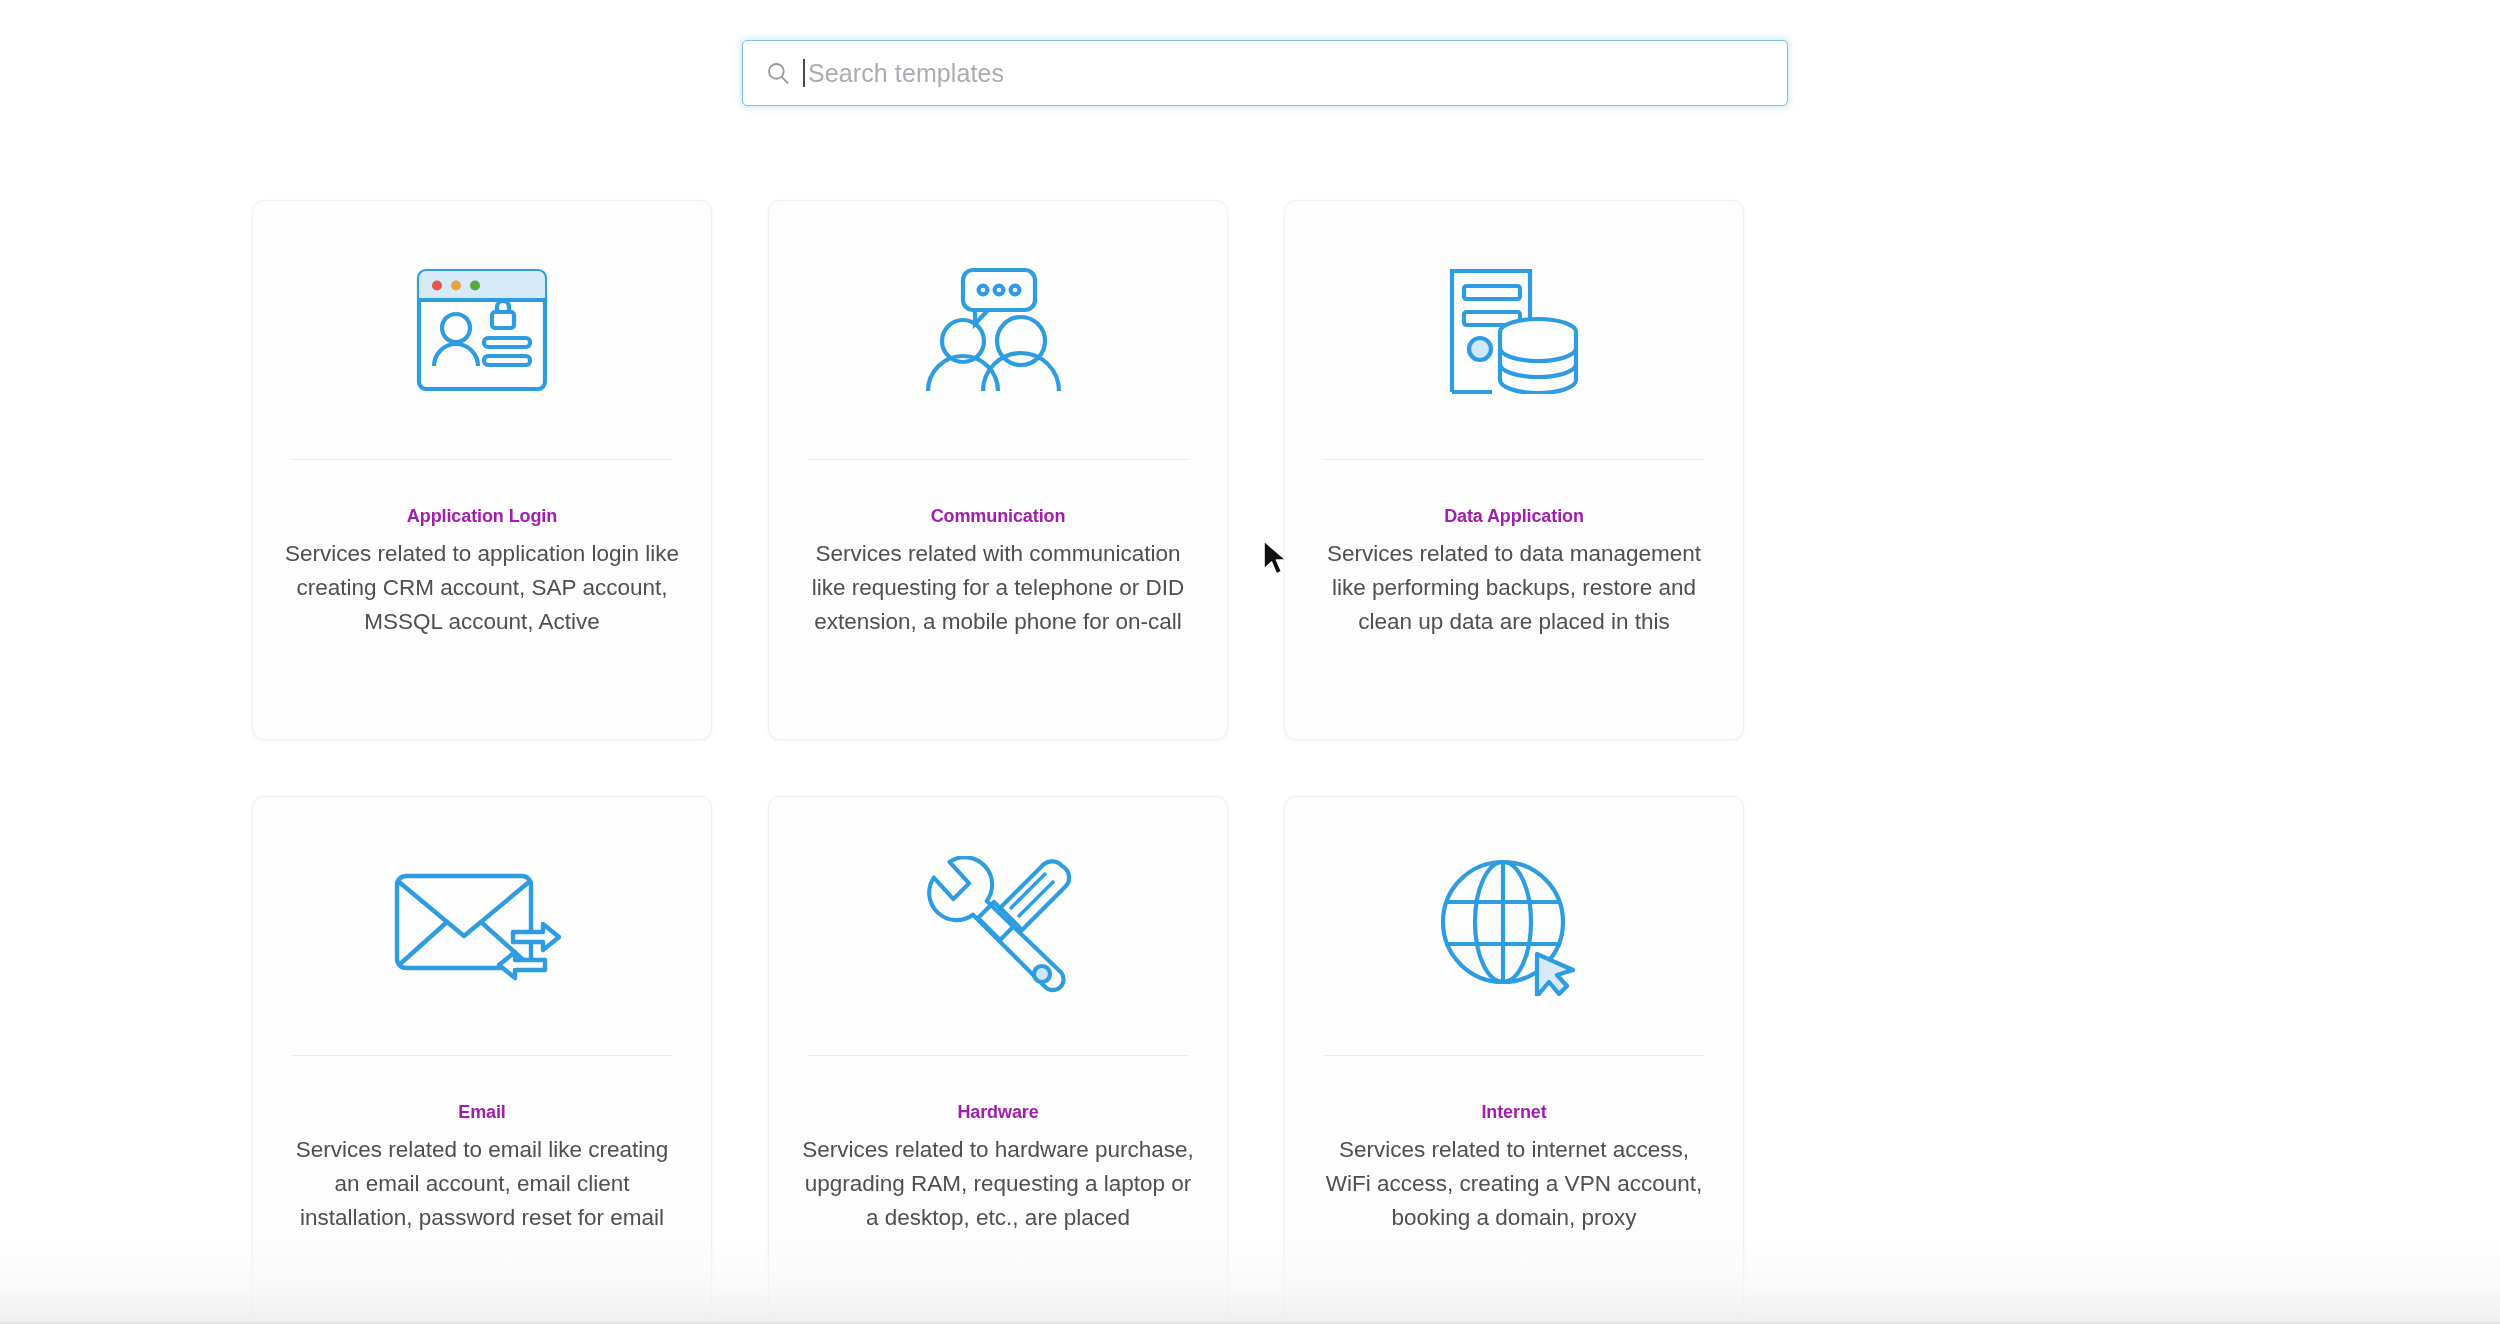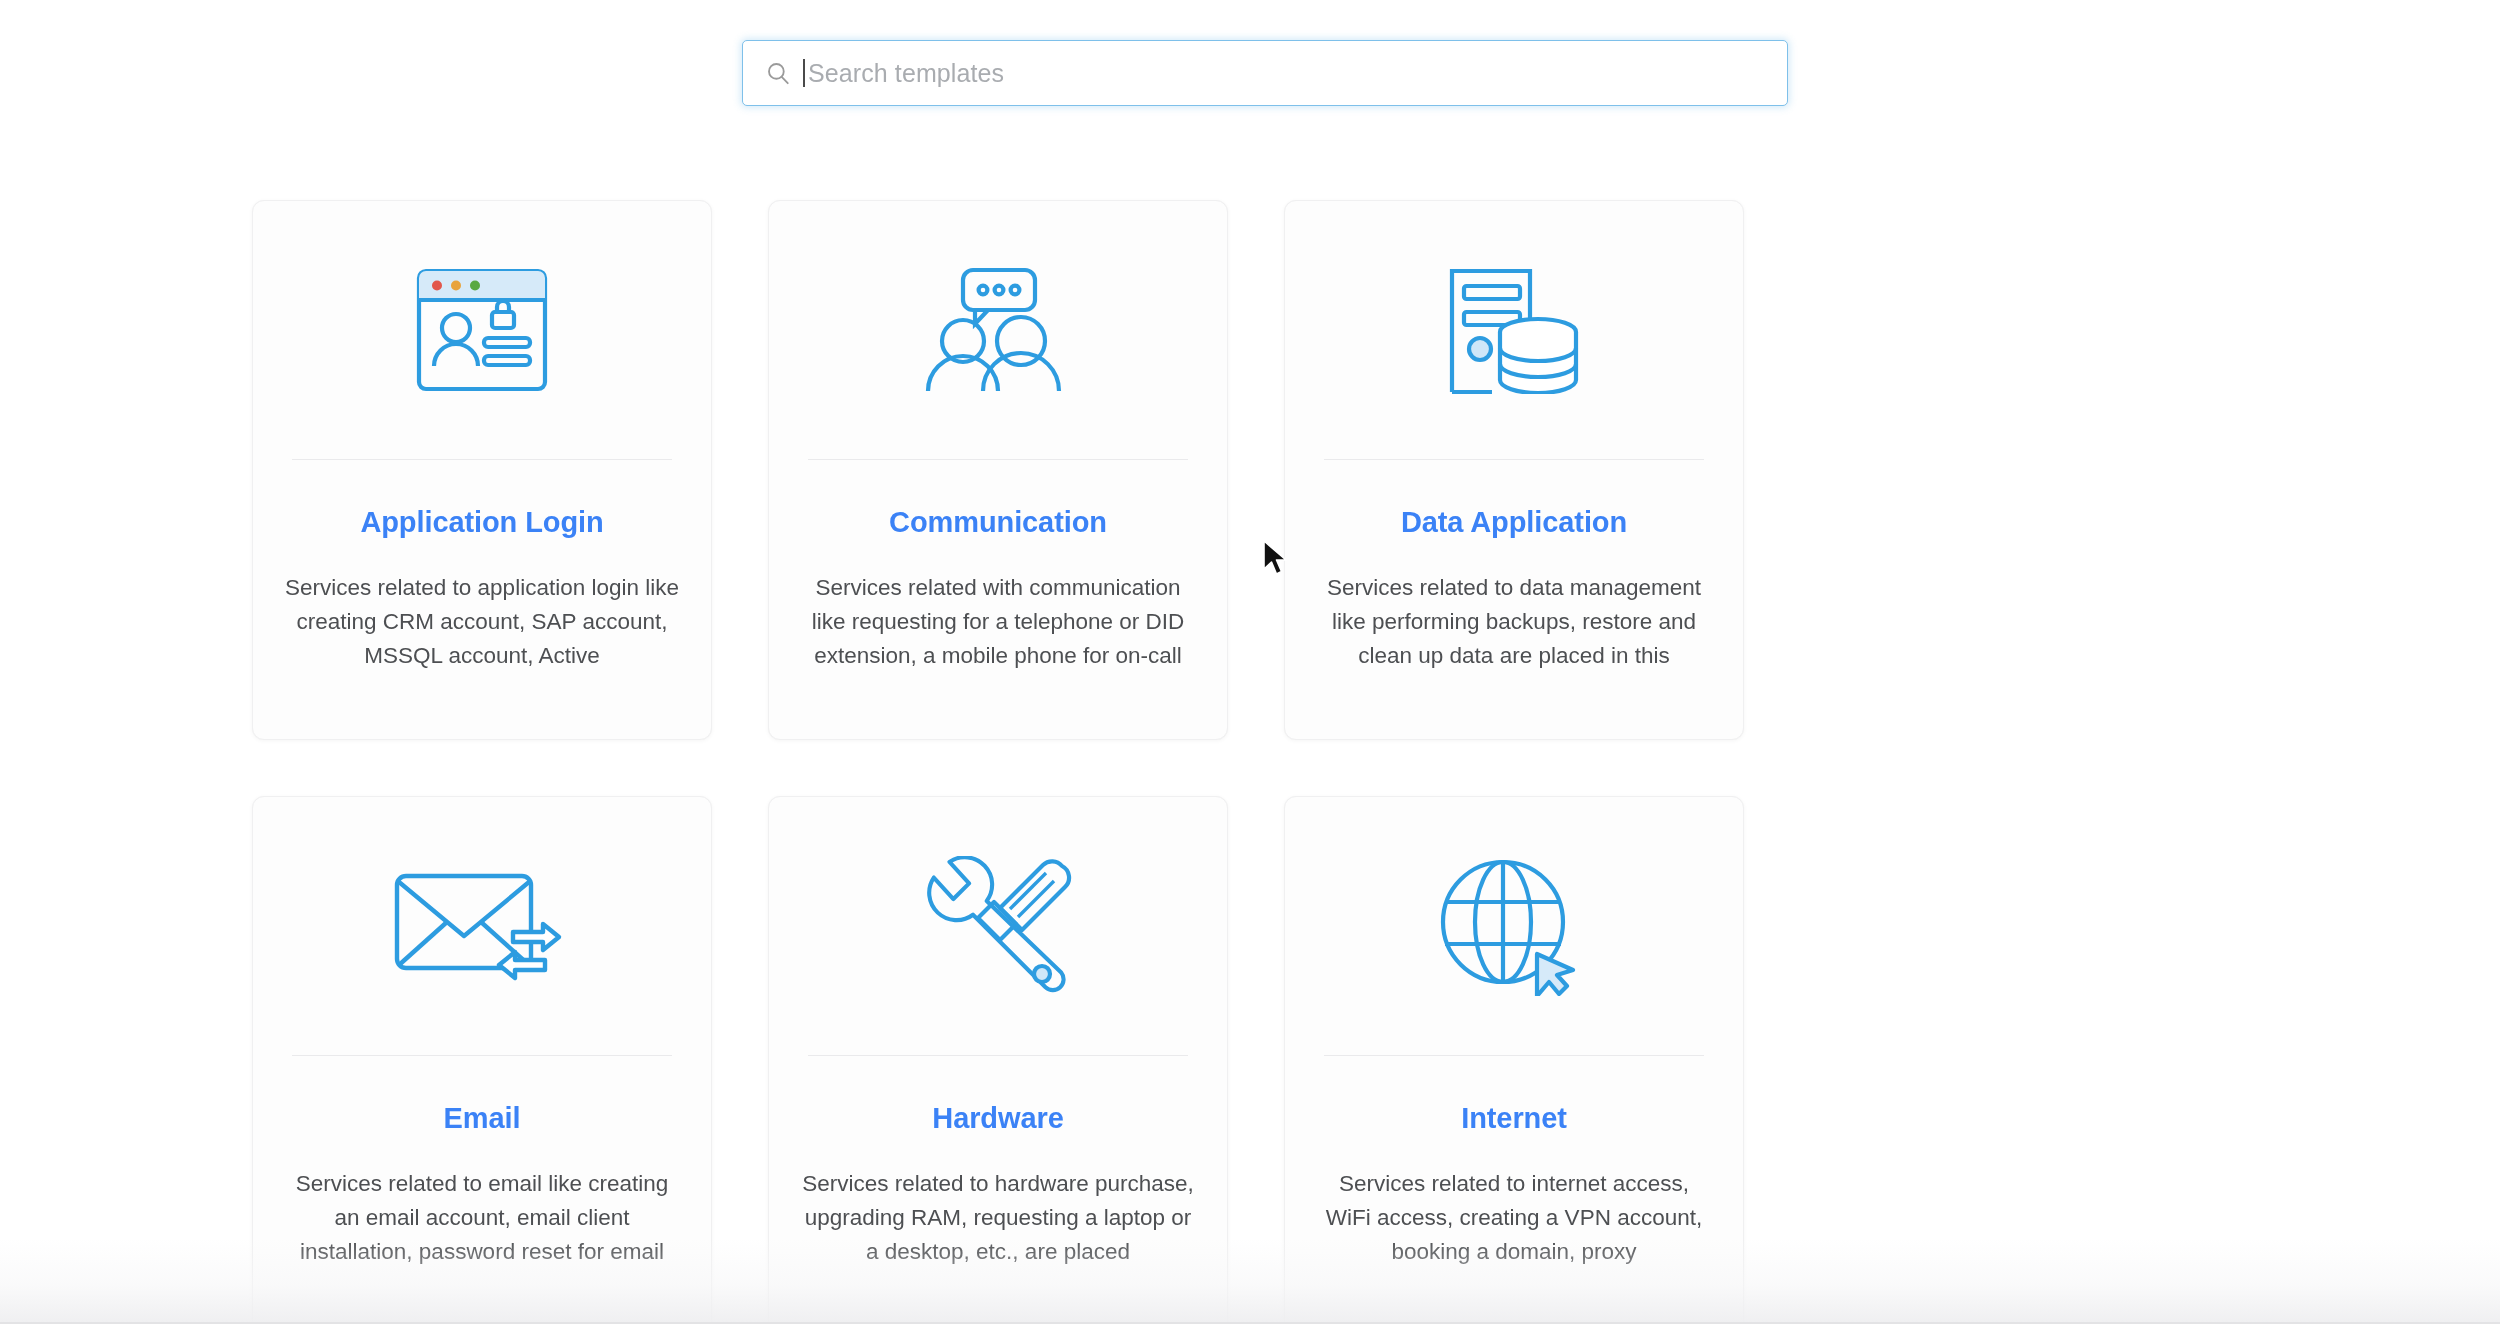--- a/index.html
+++ b/index.html
@@ -90,29 +90,29 @@
     justify-content: center;
   }
   .card-icon svg { display: block; }
   .divider {
     width: 380px;
     height: 1px;
     background: #eaeaec;
     margin: 0 auto 0;
   }
   .card-title {
-    font-size: 29px;
+    font-size: 18px;
     font-weight: bold;
-    color: #3b82f6;
+    color: #a21caf;
     margin-top: 46px;
     text-align: center;
     letter-spacing: -0.1px;
   }
   .card-desc {
-    margin-top: 32px;
+    margin-top: 10px;
     font-size: 22.5px;
     line-height: 34px;
     color: #4d4f52;
     text-align: center;
     max-width: 400px;
     overflow: hidden;
     max-height: 108px;
   }
 
   

